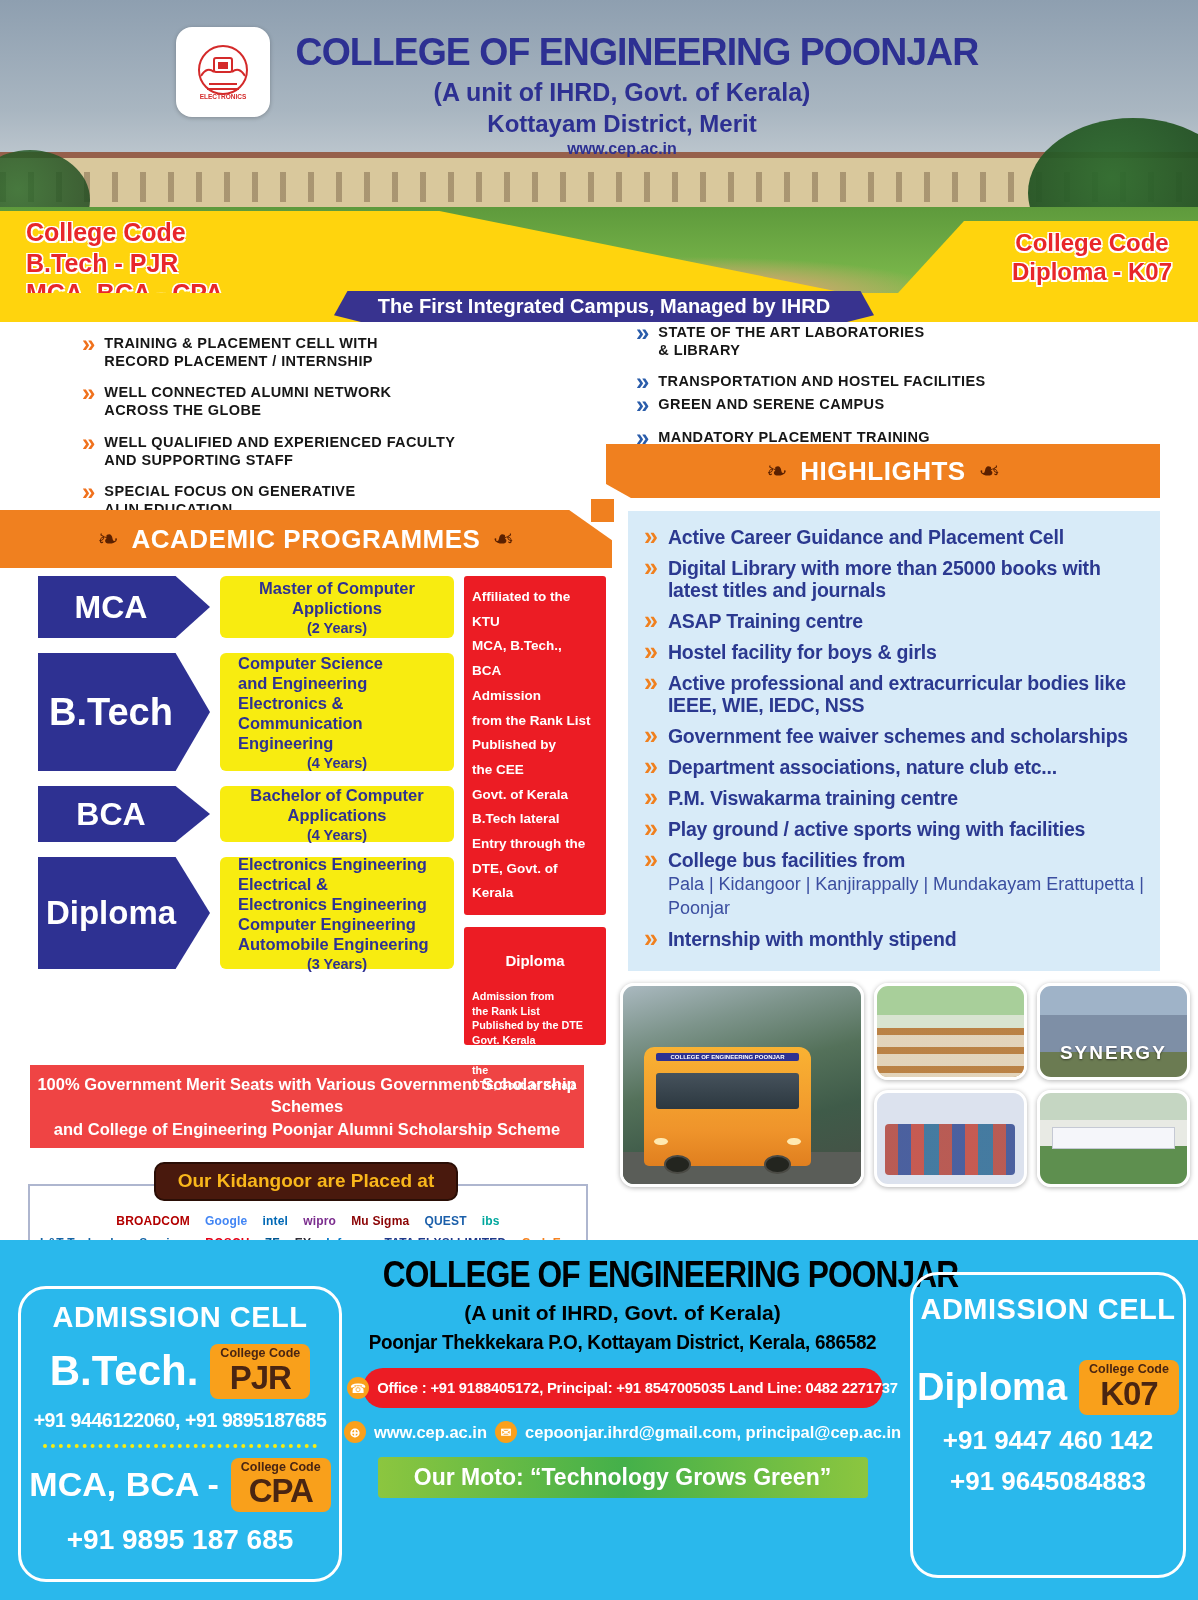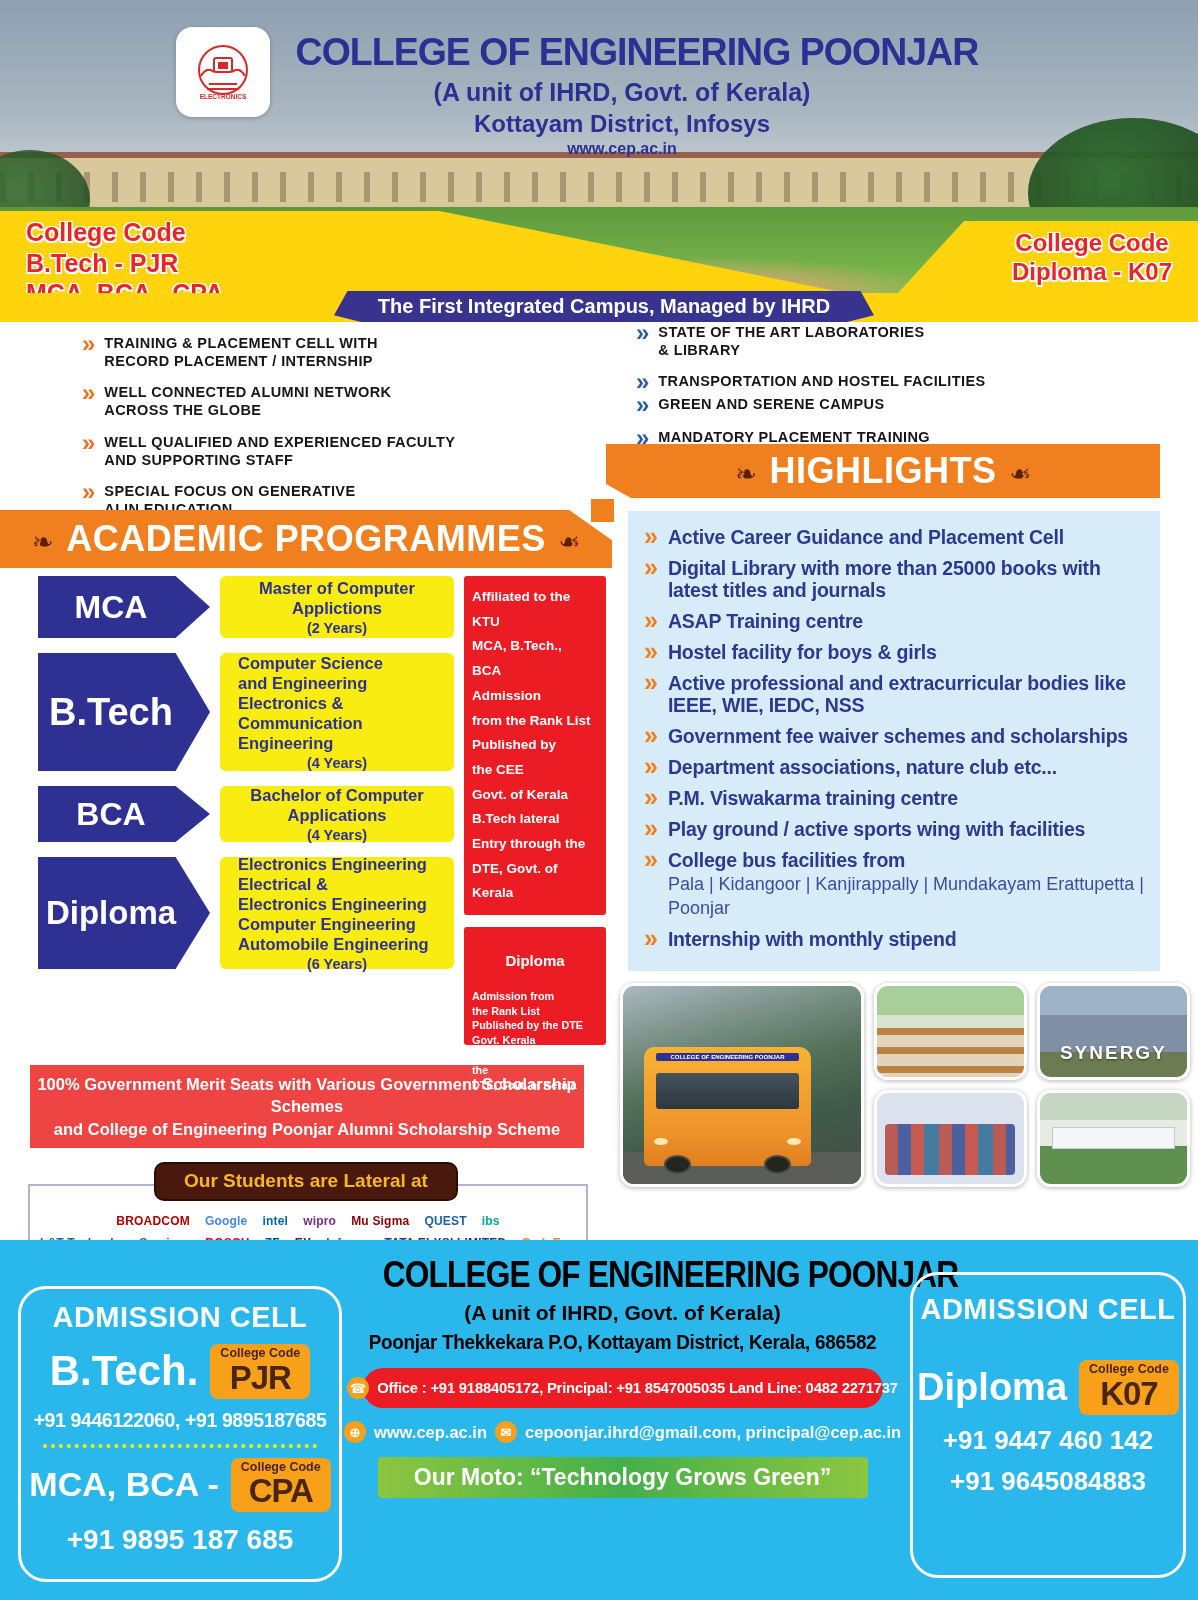--- a/index.html
+++ b/index.html
@@ -43,21 +43,21 @@
   .feat-right .feat-item:nth-of-type(3){margin-top:-10px;}
   .f-arrow{font-weight:800;font-size:24px;line-height:.82;letter-spacing:-3px;}
   .f-arrow.o{color:#f0711d;}
   .f-arrow.b{color:#2a5caa;}
   .feat-text{font-size:14.5px;font-weight:800;color:#161616;letter-spacing:.4px;line-height:1.25;white-space:pre-line;}
 
   
   .left-col{position:absolute;left:0;top:188px;width:612px;}
   .acad-banner{position:relative;height:58px;background:#f0801f;clip-path:polygon(0 0,93% 0,100% 52%,100% 100%,0 100%);
     display:flex;align-items:center;justify-content:center;}
-  .banner-title{color:#fff;font-weight:800;font-size:36px;letter-spacing:.5px;display:flex;align-items:center;gap:12px;text-align:right;}
+  .banner-title{color:#fff;font-weight:800;font-size:26px;letter-spacing:.5px;display:flex;align-items:center;gap:12px;text-align:right;}
   .flourish::before{content:"❧";font-size:26px;color:#5b2000;font-weight:400;}
   .flourish.flip{transform:scaleX(-1);display:inline-block;}
   .sq{position:absolute;width:23px;height:23px;background:#f0801f;left:591px;top:177px;}
 
   .prog-wrap{display:flex;gap:10px;padding:8px 6px 0 30px;margin-left:8px;}
   .prog-rows{flex:1;display:flex;flex-direction:column;gap:15px;}
   .prog-row{display:flex;gap:10px;}
   .prog-row:nth-of-type(1){height:62px;}
   .prog-row:nth-of-type(2){height:118px;}
   .prog-row:nth-of-type(3){height:56px;}
@@ -167,21 +167,21 @@
           <rect x="31" y="26" width="10" height="7" fill="#d42a2a" stroke="none"></rect>
           <path d="M14 40 Q20 30 27 36 M58 40 Q52 30 45 36"></path>
           <path d="M22 48 h28 M20 53 h32"></path>
         </g>
         <text x="36" y="63" text-anchor="middle" font-size="6.5" fill="#d42a2a" font-weight="bold">ELECTRONICS</text>
       </svg>
     </div>
     <div class="hero-text">
       <div class="h-title">COLLEGE OF ENGINEERING POONJAR</div>
       <div class="h-sub">(A unit of IHRD, Govt. of Kerala)</div>
-      <div class="h-loc">Kottayam District, Infosys</div>
+      <div class="h-loc">Kottayam District, Merit</div>
       <div class="h-web">www.cep.ac.in</div>
     </div>
     <div class="code-left">
       <div class="code-txt">College Code
 B.Tech - PJR
 MCA, BCA - CPA</div>
     </div>
     <div class="code-right">
       <div class="code-txt r">College Code
 Diploma - K07</div>
@@ -296,21 +296,21 @@
             <div class="prog-row">
               <div class="code-arrow">
                 <span>Diploma</span>
               </div>
               <div class="desc-box">
                 <span class="desc-main">Electronics Engineering
 Electrical &amp;
 Electronics Engineering
 Computer Engineering
 Automobile Engineering</span>
-                <span class="desc-years">(6 Years)</span>
+                <span class="desc-years">(3 Years)</span>
               </div>
             </div>
           </div>
         <div class="red-col">
           <div class="red-box ktu">Affiliated to the KTU
 MCA, B.Tech.,
 BCA
 Admission
 from the Rank List
 Published by
@@ -328,21 +328,21 @@
 Lateral entry through the
 DTE, Govt. of Kerala</div>
           </div>
         </div>
       </div>
 
       <div class="sch-bar">100% Government Merit Seats with Various Government Scholarship Schemes
 and College of Engineering Poonjar Alumni Scholarship Scheme</div>
 
       <div class="pl">
-        <div class="pl-title">Our Students are Lateral at</div>
+        <div class="pl-title">Our Kidangoor are Placed at</div>
         <div class="pl-panel">
           <div class="pl-row">
               <span class="logo" style="color: rgb(179, 0, 0);">BROADCOM</span>
               <span class="logo" style="color: rgb(66, 133, 244);">Google</span>
               <span class="logo" style="color: rgb(0, 104, 181);">intel</span>
               <span class="logo" style="color: rgb(123, 45, 142);">wipro</span>
               <span class="logo" style="color: rgb(139, 3, 4);">Mu Sigma</span>
               <span class="logo" style="color: rgb(27, 95, 170);">QUEST</span>
               <span class="logo" style="color: rgb(0, 167, 157);">ibs</span>
             </div>

